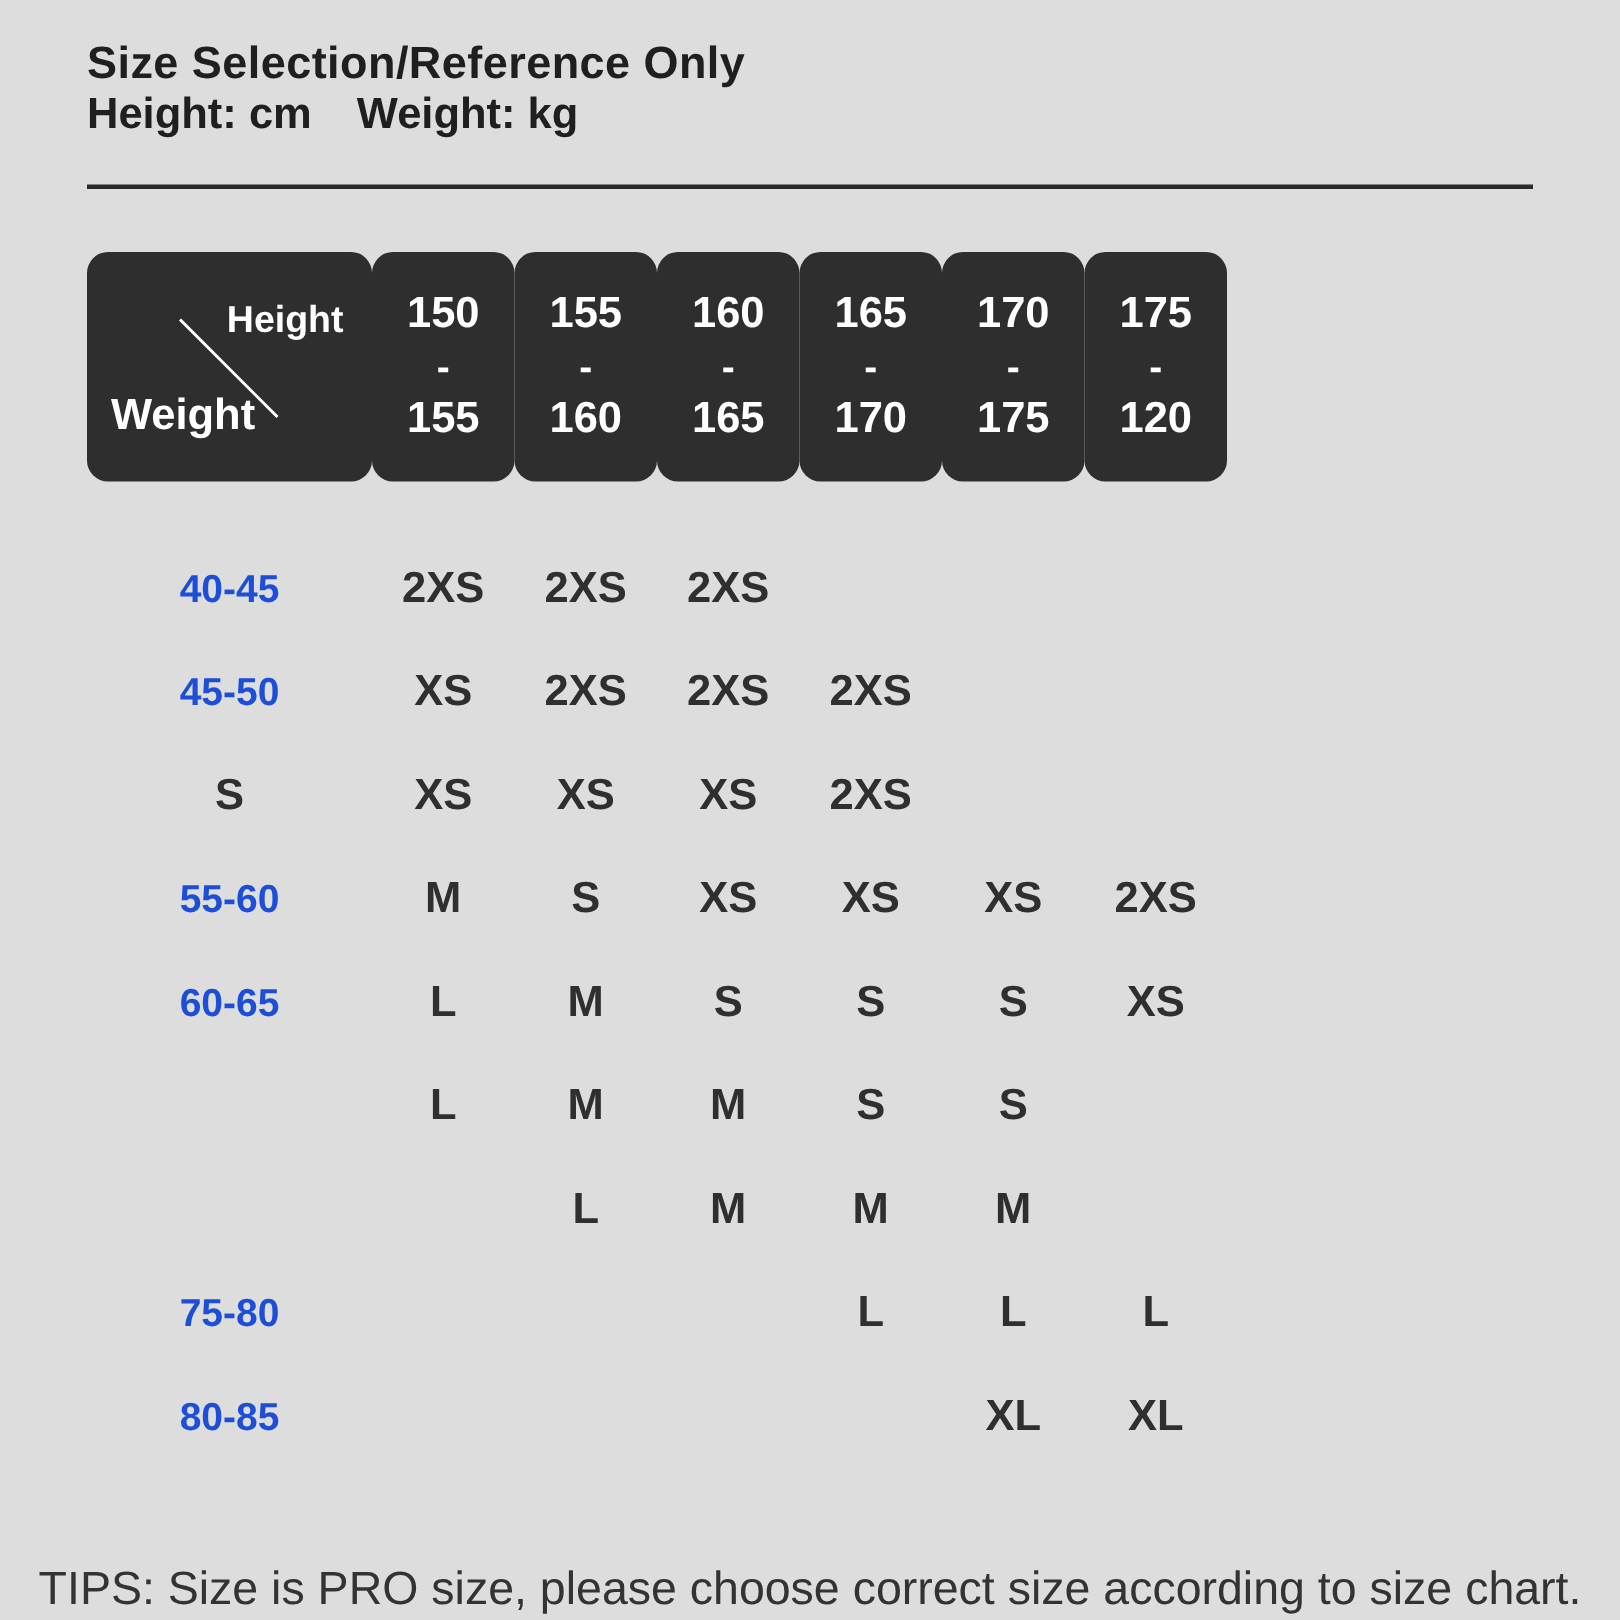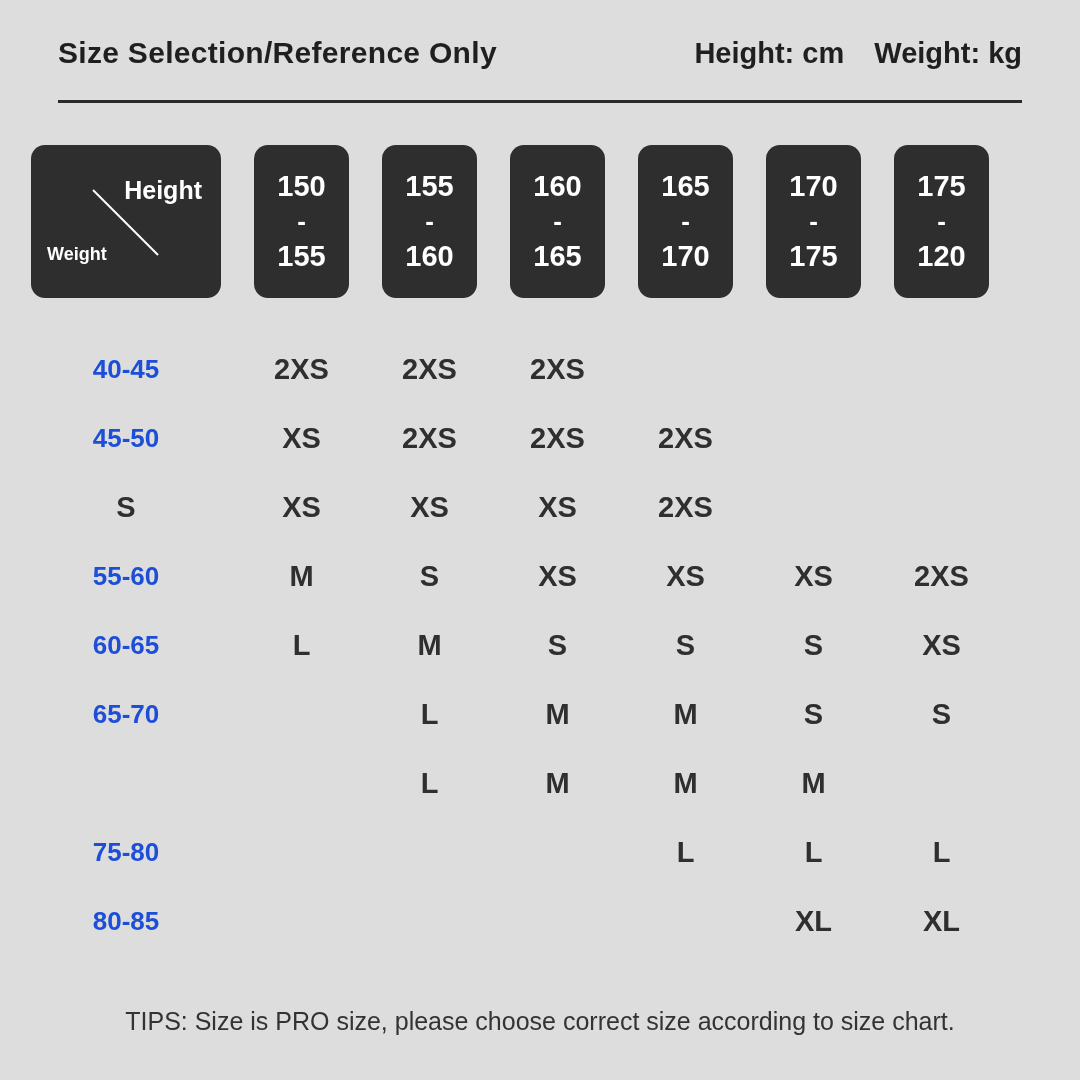--- a/index.html
+++ b/index.html
@@ -9,21 +9,22 @@
     font-family: "Liberation Sans", sans-serif;
     position: relative;
     overflow: hidden;
     color: #2b2b2b;
   }
   .top-bar {
     display: flex;
     justify-content: space-between;
     align-items: baseline;
     margin: 0 58px;
-    padding-top: 36px;
+    padding-top: 26px;
+    flex-direction: column;
   }
   .page-title {
     font-size: 30px;
     font-weight: bold;
     color: #1f1f1f;
     letter-spacing: 0.3px;
   }
   .units {
     font-size: 29px;
     font-weight: bold;
@@ -32,22 +33,21 @@
   }
   .units span + span { margin-left: 22px; }
   .rule {
     height: 3px;
     background: #2a2a2a;
     margin: 30px 58px 0 58px;
   }
   .grid {
     display: grid;
     grid-template-columns: 190px repeat(6, 95px);
-    column-gap: 33px;
-    margin-left: 31px;
+    margin-left: 58px;
   }
   .header-row { margin-top: 42px; }
   .hbox {
     height: 153px;
     background: #2d2e2d;
     border-radius: 14px;
     color: #ffffff;
     font-weight: bold;
     font-size: 29px;
     line-height: 35px;
@@ -60,40 +60,40 @@
   .hbox .sep { font-size: 26px; }
   .legend-box { position: relative; }
   .legend-height {
     position: absolute;
     top: 28px; right: 19px;
     font-size: 25px; font-weight: bold; color: #ffffff;
   }
   .legend-weight {
     position: absolute;
     bottom: 26px; left: 16px;
-    font-size: 18px; font-weight: bold; color: #ffffff;
+    font-size: 29px; font-weight: bold; color: #ffffff;
   }
   .legend-box svg { position: absolute; inset: 0; width: 100%; height: 100%; }
   .body-rows { margin-top: 37px; }
   .cell {
     height: 69px;
     display: flex;
     align-items: center;
     justify-content: center;
     font-weight: bold;
     font-size: 29px;
     color: #2f2f2f;
   }
   .row-label { font-size: 26px; color: #1d4ed8; }
   .tips {
     position: absolute;
     left: 0; right: 0;
-    top: 1007px;
+    top: 1041px;
     text-align: center;
-    font-size: 25px;
+    font-size: 31px;
     font-weight: normal;
     color: #333333;
   }
 </style>
 </head>
 <body>
 
 <div class="top-bar">
   <div class="page-title">Size Selection/Reference Only</div>
   <div class="units">
@@ -183,21 +183,20 @@
   <div class="grid">
     <div class="cell row-label">60-65</div>
     <div class="cell">L</div>
     <div class="cell">M</div>
     <div class="cell">S</div>
     <div class="cell">S</div>
     <div class="cell">S</div>
     <div class="cell">XS</div>
   </div>
   <div class="grid">
-    <div class="cell row-label">65-70</div>
     <div class="cell"></div>
     <div class="cell">L</div>
     <div class="cell">M</div>
     <div class="cell">M</div>
     <div class="cell">S</div>
     <div class="cell">S</div>
   </div>
   <div class="grid">
     <div class="cell"></div>
     <div class="cell"></div>

